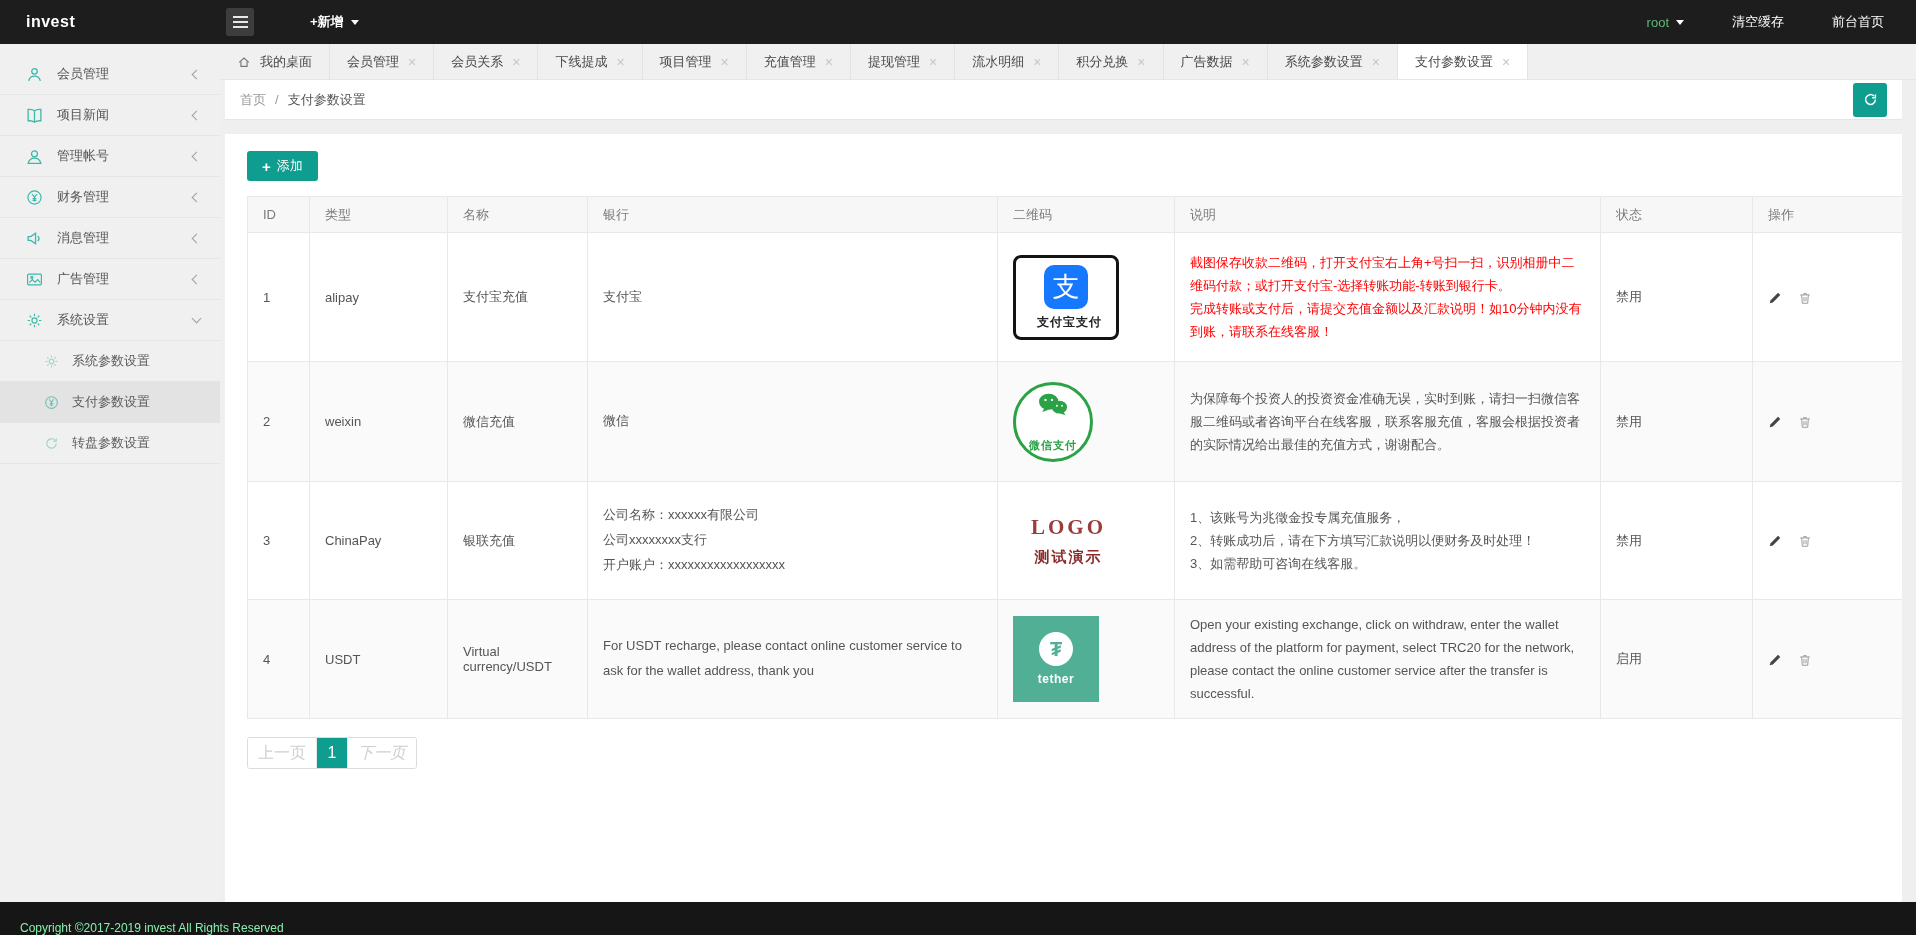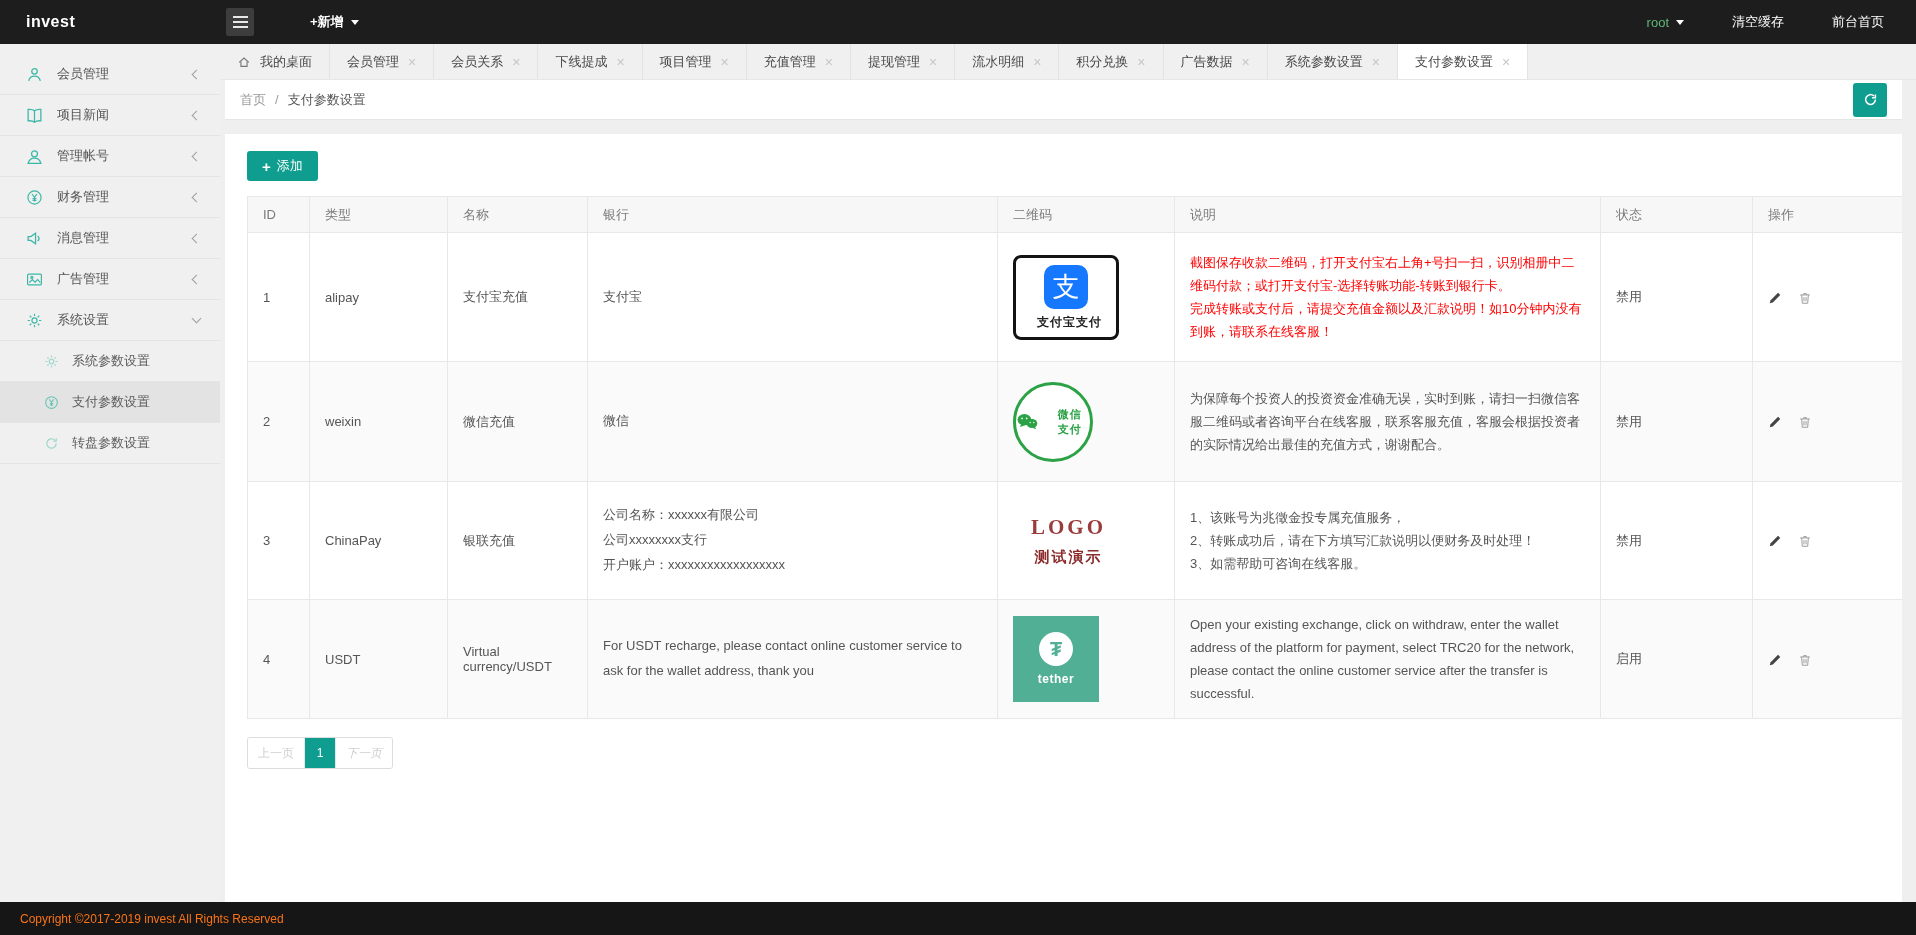--- a/index.html
+++ b/index.html
@@ -56,37 +56,37 @@
   td.desc p { margin:0; line-height:1.78; }
   td.desc.red p { color:#ff0000; }
   td.bank div { line-height:1.9; }
   td.qr-cell { text-align:center; padding:6px; }
   td.ops .op { display:inline-flex; margin-right:12px; cursor:pointer; vertical-align:middle; }
 
   
   .alipay-frame { display:inline-flex; flex-direction:column; align-items:center; background:#fff; border:3px solid #131313; border-radius:8px; padding:7px 14px 6px; }
   .alipay-logo { width:44px; height:44px; background:#1678ff; border-radius:10px; color:#fff; font-size:27px; display:flex; align-items:center; justify-content:center; }
   .alipay-text { font-size:12px; font-weight:bold; color:#222; margin-top:5px; letter-spacing:1px;margin-left:7px; }
-  .wechat-ring { display:inline-flex; flex-direction:row; align-items:center; justify-content:center; width:80px; height:80px; background:#fff; border:3px solid #2ba245; border-radius:50%; gap:19px; }
+  .wechat-ring { display:inline-flex; flex-direction:column; align-items:center; justify-content:center; width:80px; height:80px; background:#fff; border:3px solid #2ba245; border-radius:50%; gap:19px; }
   .wechat-text { font-size:11px; font-weight:bold; color:#2ba245; letter-spacing:1px; }
   .logo-demo { display:inline-flex; flex-direction:column; align-items:center; background:#fff; padding:10px 18px; gap:8px; }
   .logo-word { font-family:"Liberation Serif","DejaVu Serif",serif; font-size:21px; font-weight:bold; color:#9b3c3c; letter-spacing:3px; }
   .logo-demo-word { font-family:"Liberation Serif","DejaVu Serif",serif; font-size:15px; font-weight:bold; color:#8b2b2b; letter-spacing:2px; }
   .tether-box { display:inline-flex; flex-direction:column; align-items:center; justify-content:center; width:86px; height:86px; background:#50af95; gap:6px; }
   .tether-circle { width:34px; height:34px; background:#fff; border-radius:50%; display:flex; align-items:center; justify-content:center; color:#50af95; font-size:20px; font-weight:bold; }
   .tether-word { color:#fff; font-size:12px; font-weight:bold; letter-spacing:.5px; }
 
   
   .pager { margin-top:18px; display:inline-flex; border:1px solid #dcdcdc; border-radius:3px; overflow:hidden; }
-  .pg { min-width:56px; height:30px; display:flex; align-items:center; justify-content:center; font-size:12px; color:#cfcfcf; background:#fff; border-right:1px solid #e7e7e7; padding:0 10px; cursor:pointer; }
+  .pg { min-width:56px; height:30px; display:flex; align-items:center; justify-content:center; font-size:16px; color:#cfcfcf; background:#fff; border-right:1px solid #e7e7e7; padding:0 10px; cursor:pointer; }
   .pg.active { background:#0e9d8e; color:#fff; min-width:31px; padding:0; }
   .pg:last-child { border-right:none;font-style:italic; }
 
   
-  .footer { flex:0 0 33px; background:#161616; color:#f97316; font-size:12px; display:flex; align-items:center; padding-left:20px; }
+  .footer { flex:0 0 33px; background:#161616; color:#86efac; font-size:12px; display:flex; align-items:flex-end; padding-left:20px; }
 </style>
 </head>
 <body>
 
 <div class="app">
 
   <div class="topbar">
     <div class="logo">invest</div>
     <div class="menu-toggle">
         <i></i>

